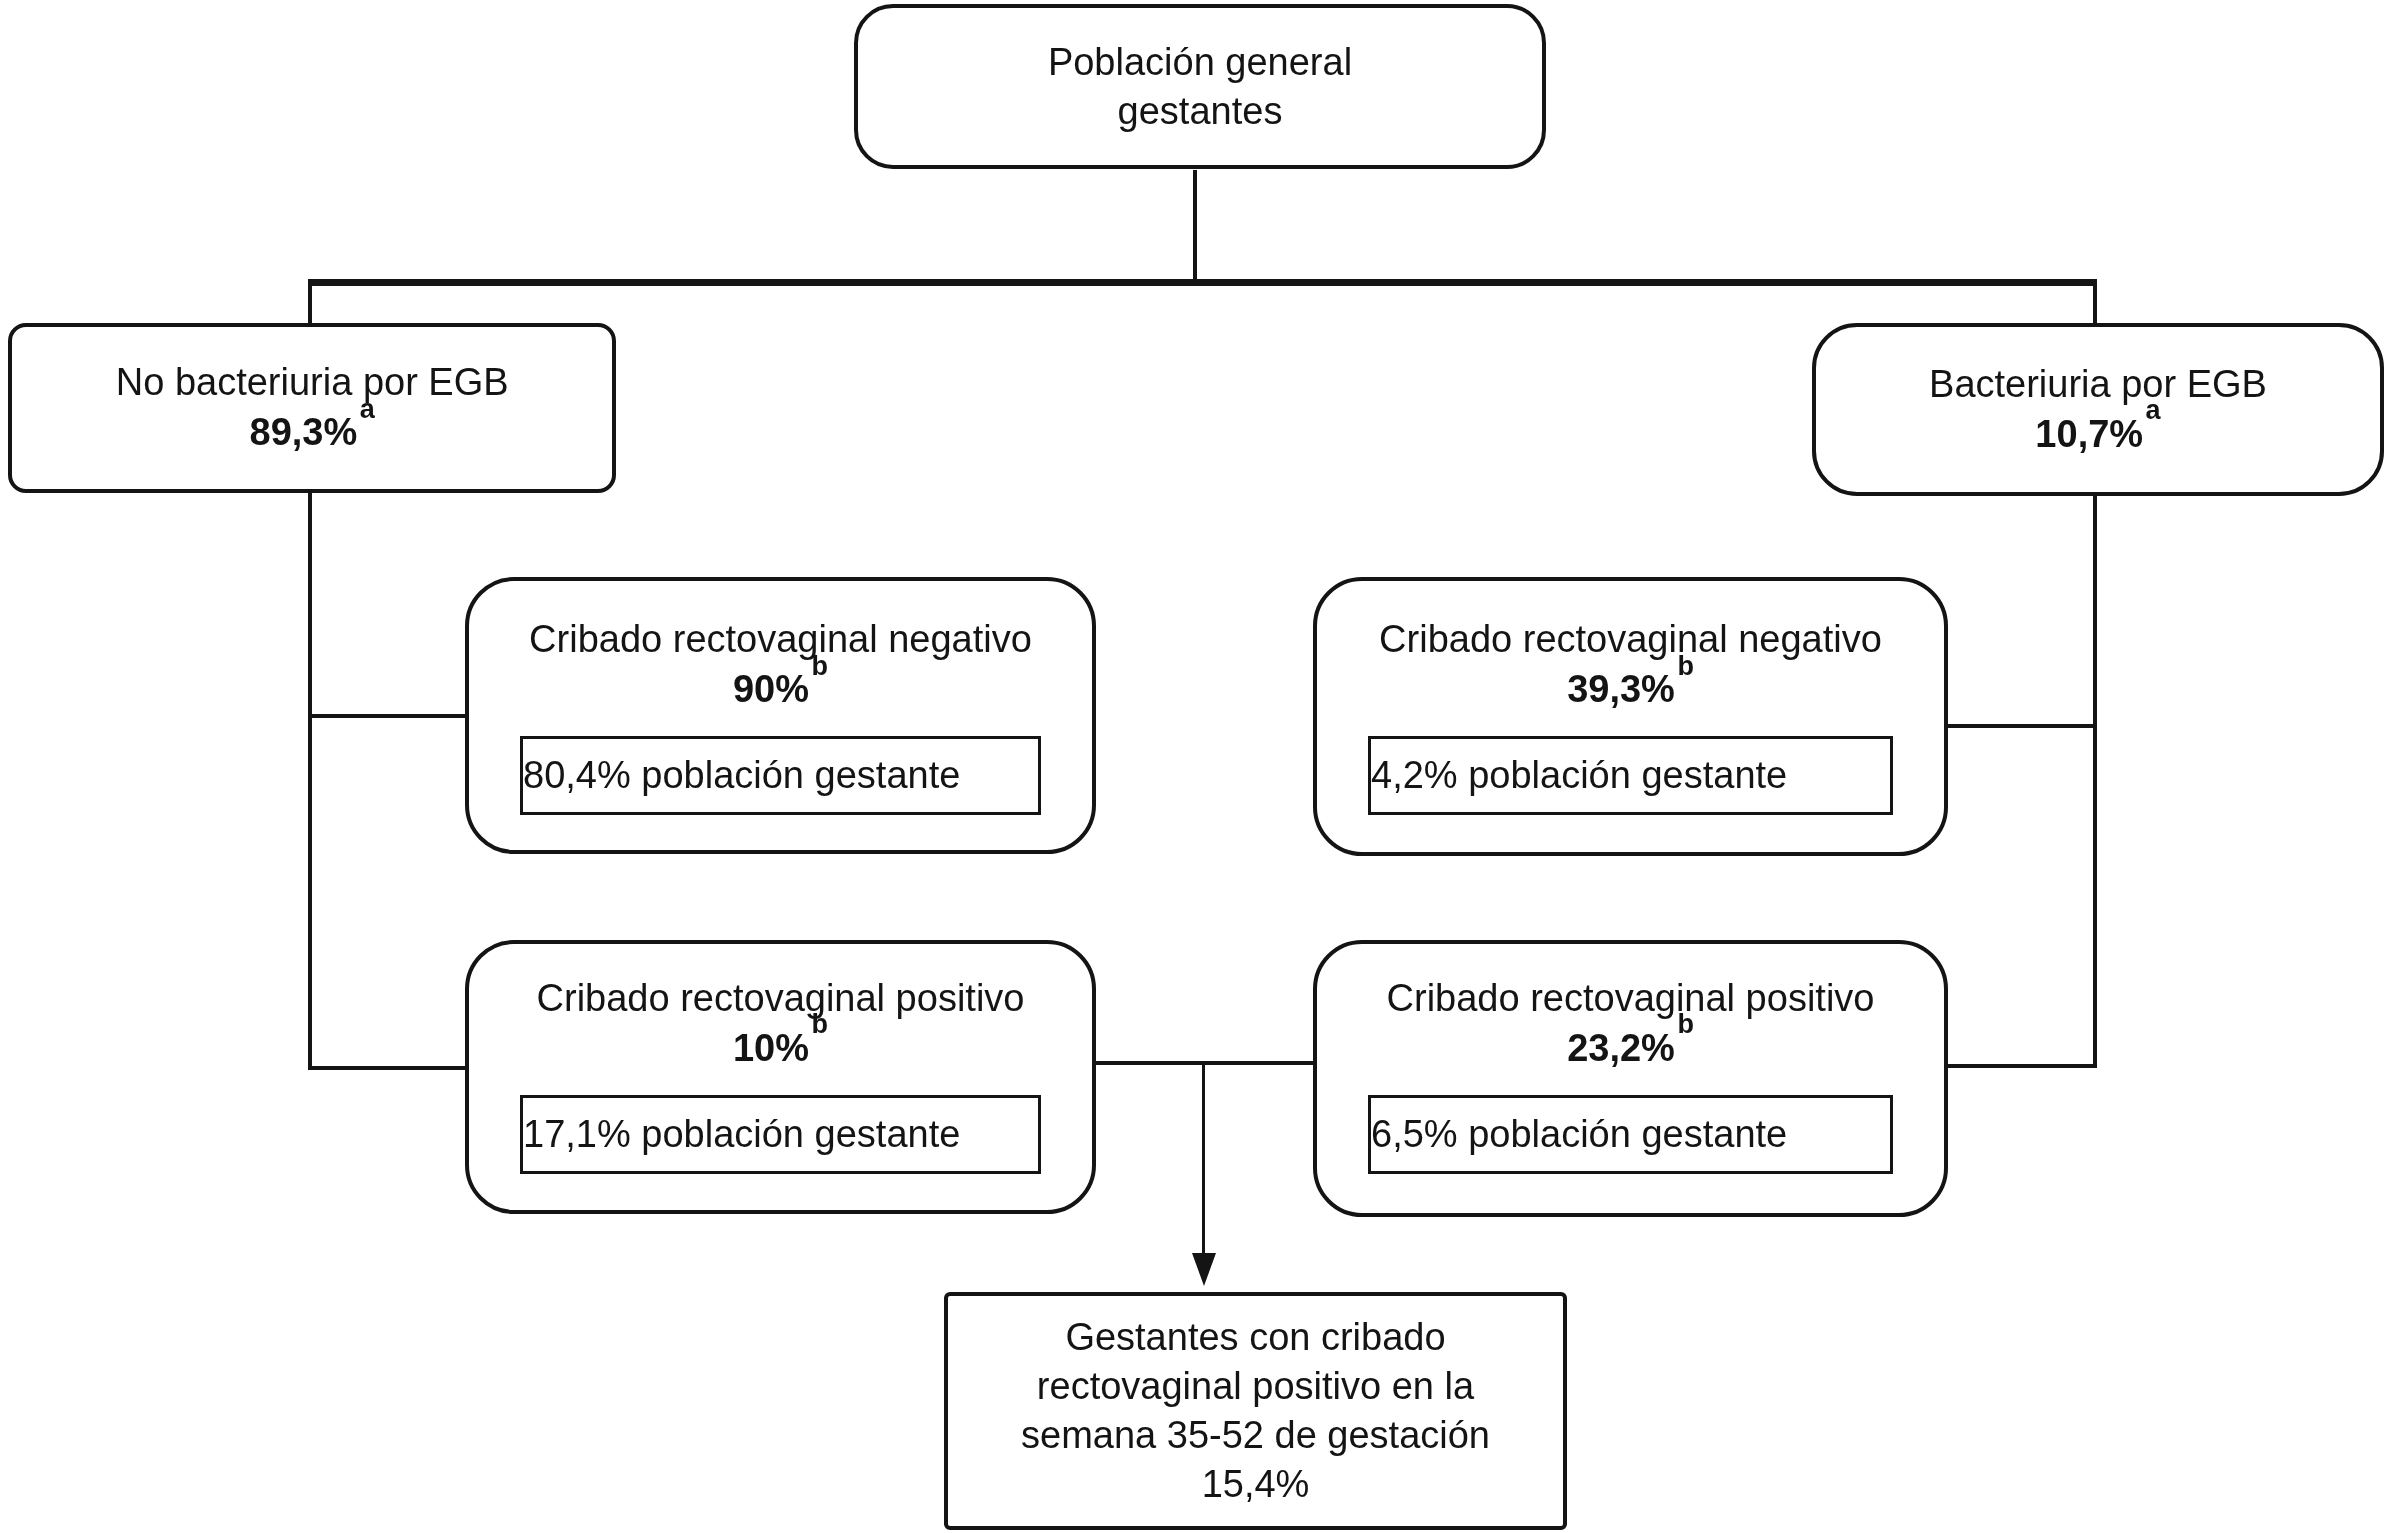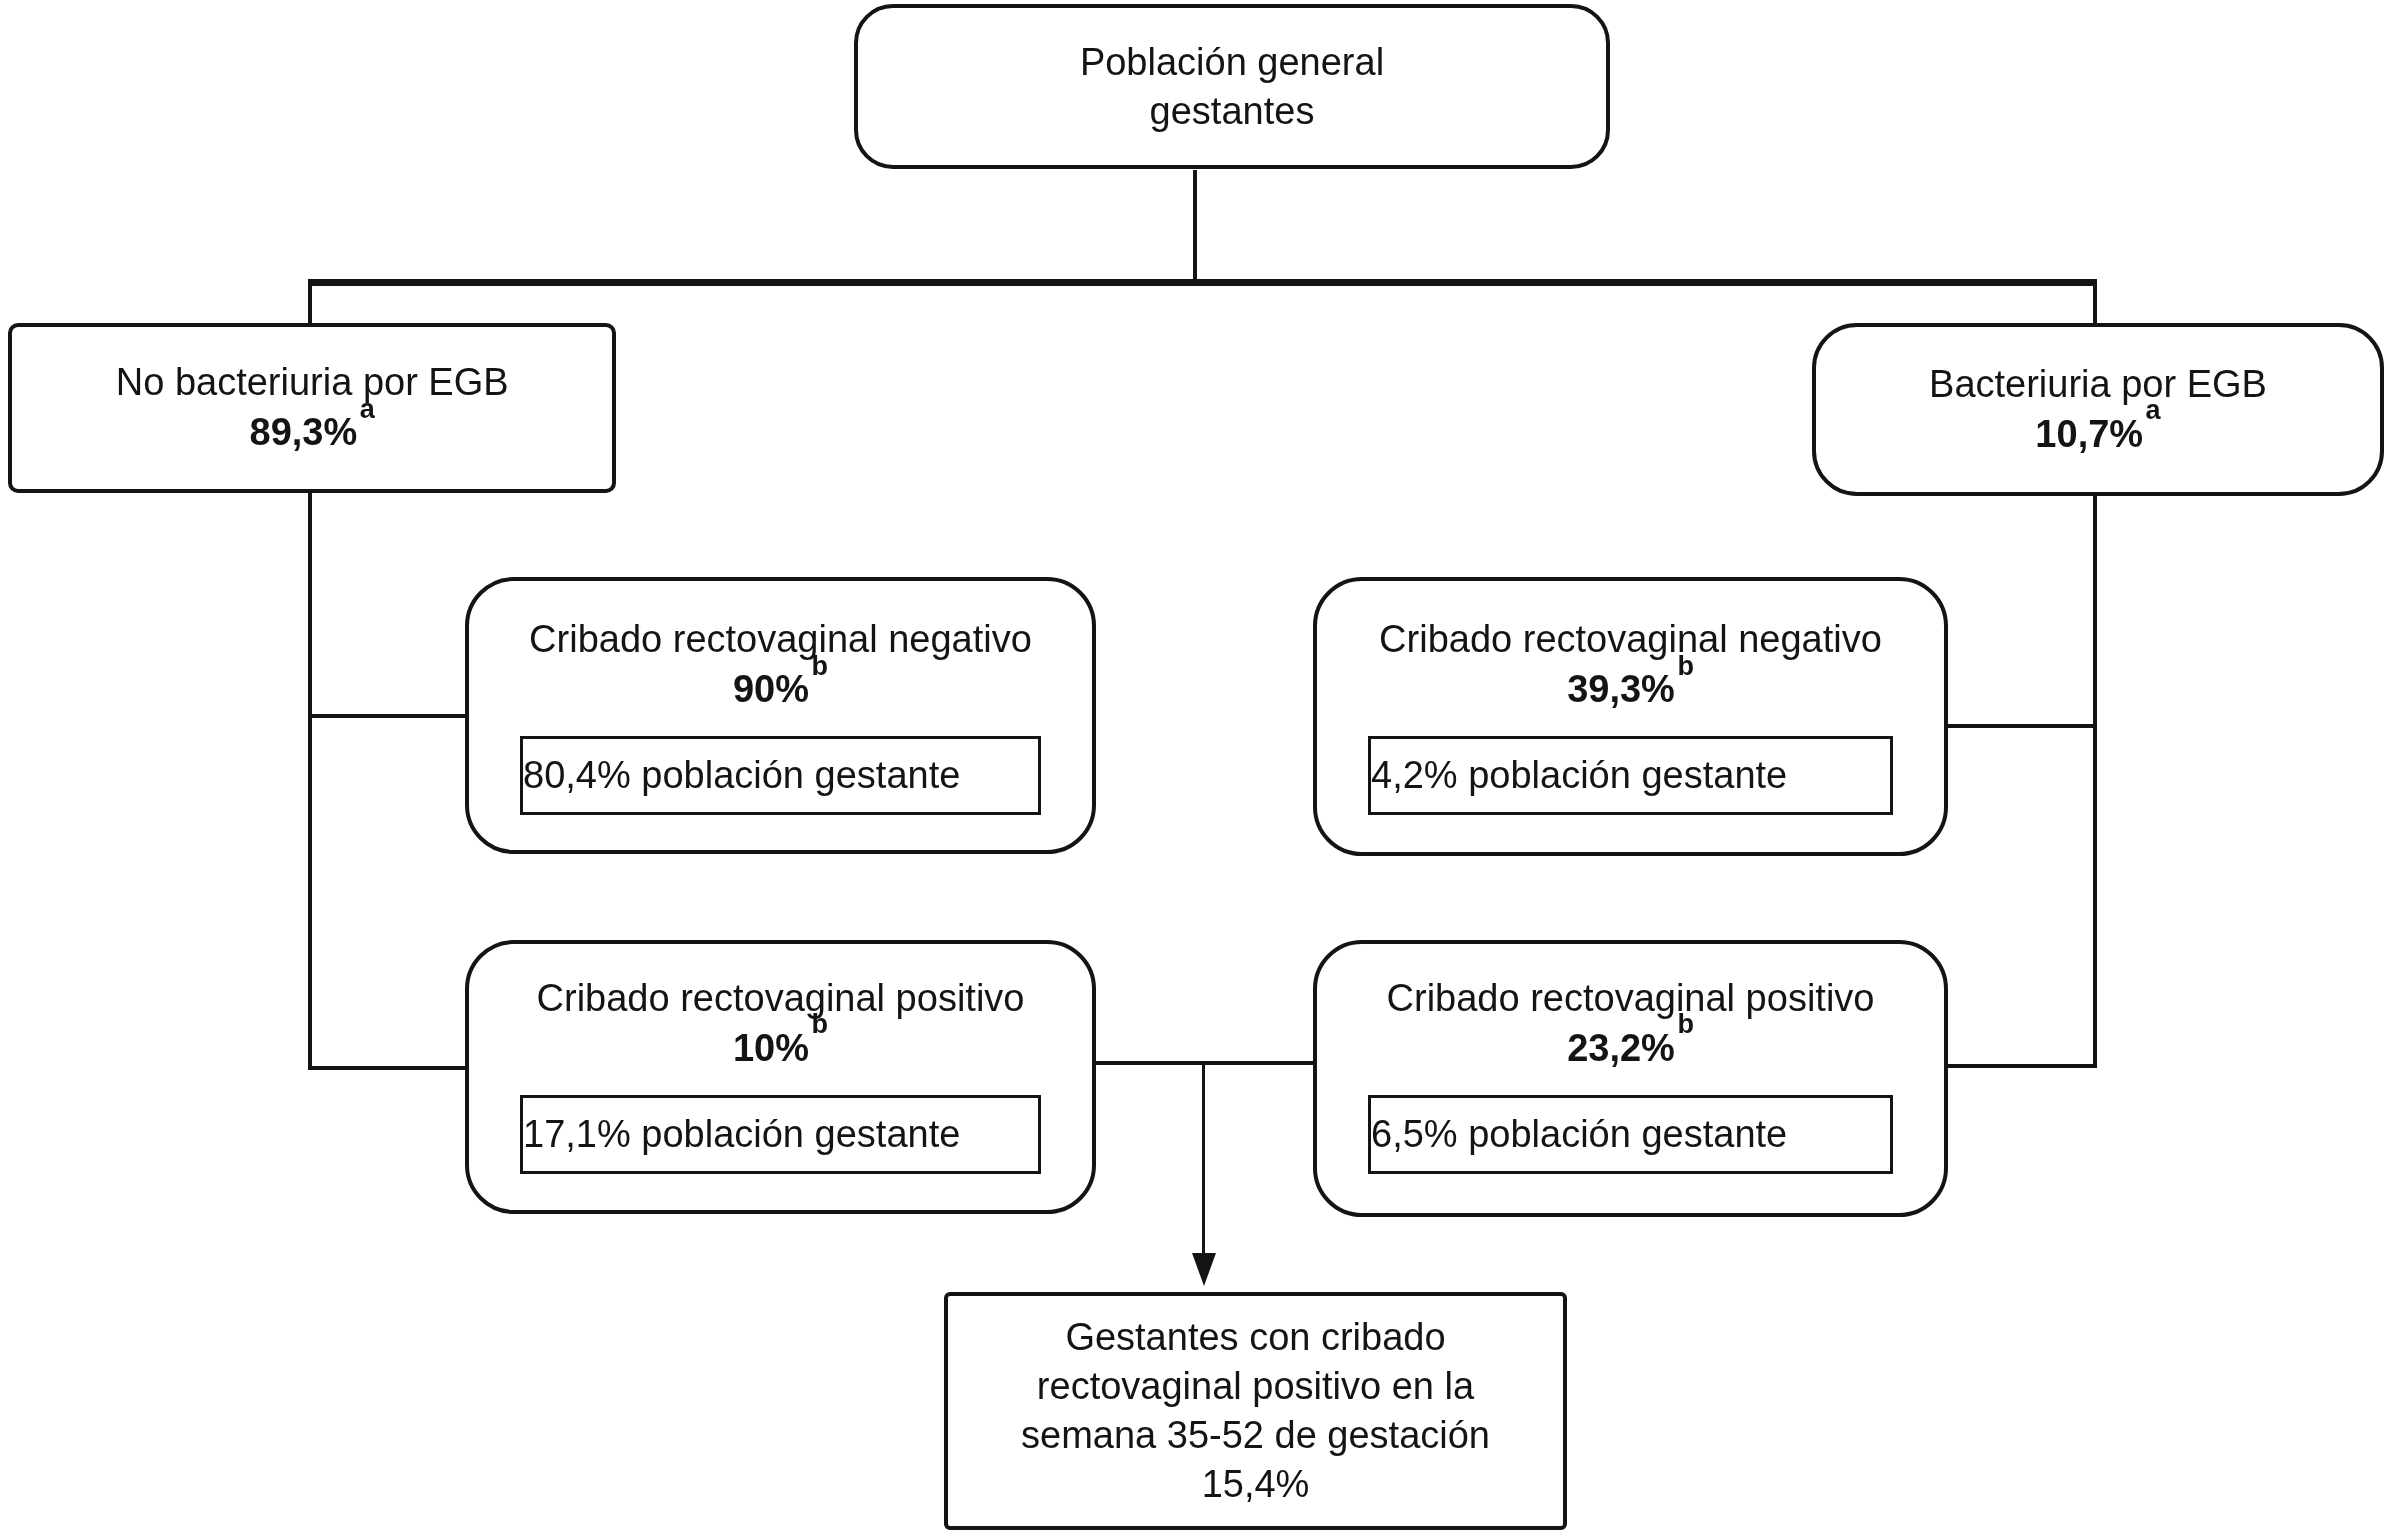--- a/index.html
+++ b/index.html
@@ -72,26 +72,26 @@
   <div class="line" style="left:308px;top:490px;width:4.1px;height:580px;"></div>
   <div class="line" style="left:310px;top:714px;width:156px;height:4.1px;"></div>
   <div class="line" style="left:310px;top:1066px;width:156px;height:4.1px;"></div>
   <div class="line" style="left:2093px;top:493px;width:4.1px;height:575px;"></div>
   <div class="line" style="left:1948px;top:724px;width:147px;height:4.1px;"></div>
   <div class="line" style="left:1948px;top:1064px;width:147px;height:4.1px;"></div>
   <div class="line" style="left:1096px;top:1061px;width:217px;height:4.1px;"></div>
   <div class="line" style="left:1202px;top:1061px;width:3.3px;height:194px;"></div>
   <div class="arrowhead" style="left:1192px;top:1253px;"></div>
 
-  <div class="node centered" style="left:854px;top:4.1px;width:756px;height:165px;border-radius:39px;">
+  <div class="node centered" style="left:854px;top:4.1px;width:692px;height:165px;border-radius:39px;">
     <div class="tline">Población general</div>
     <div class="tline">gestantes</div>
   </div>
 
-  <div class="node centered" style="left:8.2px;top:323px;width:608px;height:170px;border-radius:10px;">
+  <div class="node centered" style="left:8.2px;top:323px;width:608px;height:170px;border-radius:18px;">
     <div class="tline">No bacteriuria por EGB</div>
     <div class="vline"><span>89,3%</span><sup class="fn">a</sup></div>
   </div>
 
   <div class="node centered" style="left:1812px;top:323px;width:572px;height:173px;border-radius:45px;">
     <div class="tline">Bacteriuria por EGB</div>
     <div class="vline"><span>10,7%</span><sup class="fn">a</sup></div>
   </div>
 
   <div class="node" style="left:465px;top:577px;width:631px;height:277px;border-radius:49px;padding-top:34px;">

